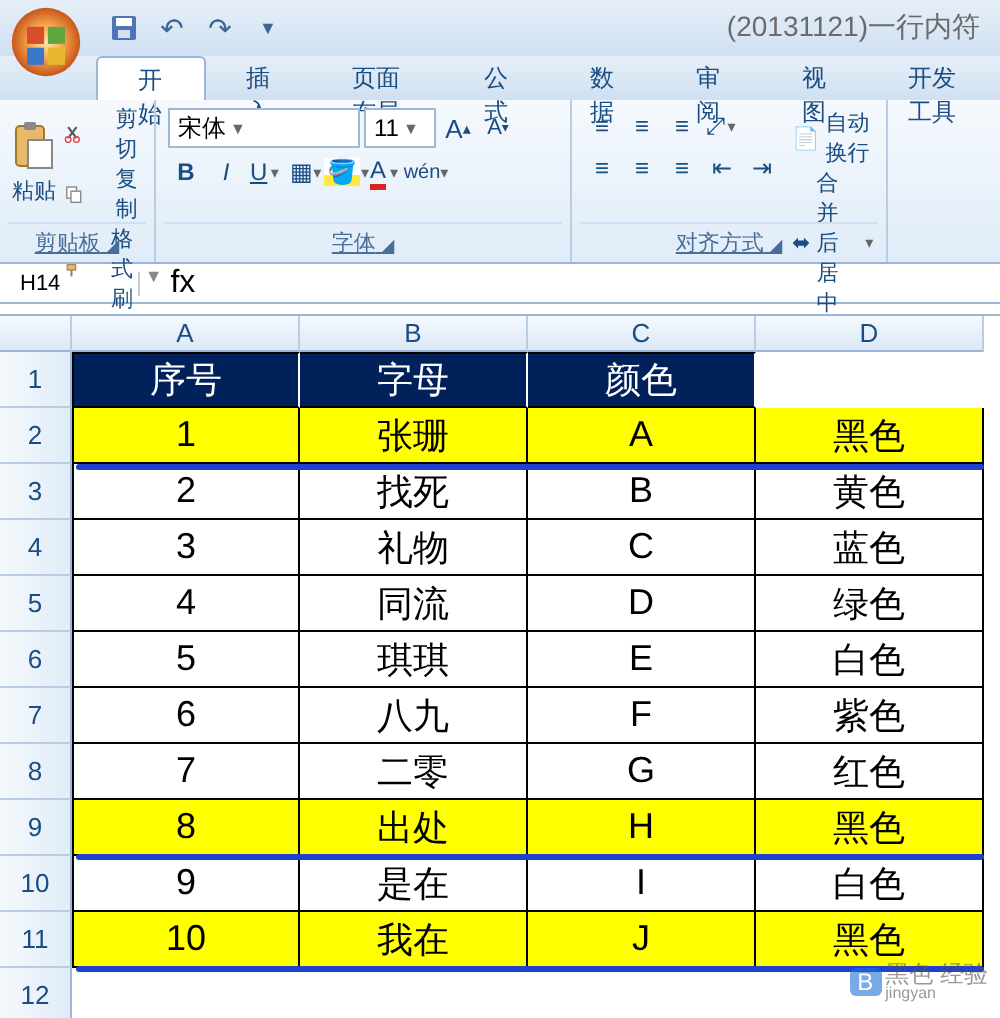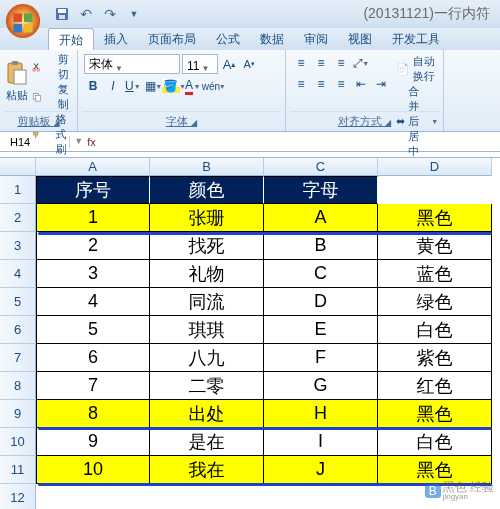--- a/index.html
+++ b/index.html
@@ -4,37 +4,37 @@
 <style>
 *{margin:0;padding:0;box-sizing:border-box;font-family:"Microsoft YaHei","宋体",sans-serif;}
 body{width:500px;height:509px;background:#fff;overflow:hidden;position:relative;}
 .title-bar{height:28px;background:linear-gradient(#e6eff8,#cfe0f2);display:flex;align-items:center;padding:0 4px;}
 .orb{width:38px;height:38px;position:absolute;top:2px;left:4px;z-index:10;}
 .orb svg{width:100%;height:100%;}
 .qat{display:flex;gap:4px;margin-left:48px;align-items:center;}
 .qat-btn{width:20px;height:20px;display:flex;align-items:center;justify-content:center;color:#3c6898;font-size:14px;}
 .title-text{margin-left:auto;color:#6b6b6b;font-size:14px;padding-right:6px;}
 .tabs{height:22px;background:linear-gradient(#e6eff8,#cfe0f2);display:flex;padding-left:48px;font-size:12px;}
-.tab{padding:3px 10px;color:#1a4d82;cursor:pointer;}
+.tab{padding:3px 20px;color:#1a4d82;cursor:pointer;}
 .tab.active{background:#fff;border-radius:3px 3px 0 0;border:1px solid #9bb6d6;border-bottom:none;}
 .ribbon{height:82px;background:linear-gradient(#f5f9fd,#e0ecf8);border-bottom:1px solid #9bb6d6;display:flex;}
 .group{border-right:1px solid #b8cde4;padding:2px 4px 0;display:flex;flex-direction:column;justify-content:space-between;}
 .group-title{font-size:11px;color:#4a6e9b;text-align:center;padding:2px 0;border-top:1px solid #cfe0f2;text-decoration:underline;}
 .g-clip{width:78px;}
 .g-font{width:208px;}
 .g-align{width:158px;}
 .clip-inner{display:flex;height:58px;}
 .paste-btn{width:34px;display:flex;flex-direction:column;align-items:center;justify-content:center;gap:2px;}
 .paste-btn svg{width:26px;height:26px;}
 .paste-btn span{font-size:11px;color:#1a4d82;}
 .clip-side{display:flex;flex-direction:column;justify-content:space-around;margin-left:2px;}
 .clip-item{display:flex;align-items:center;font-size:11px;color:#1a4d82;gap:16px;}
 .clip-item svg{width:14px;height:14px;}
 .font-row{display:flex;align-items:center;gap:2px;margin-bottom:3px;}
-.sel{background:#fff;border:1px solid #a0b8d6;font-size:12px;height:20px;display:flex;align-items:flex-end;padding:0 4px;}
+.sel{background:#fff;border:1px solid #a0b8d6;font-size:12px;height:20px;display:flex;align-items:center;padding:0 4px;}
 .sel.font-name{width:96px;}
 .sel.font-size{width:36px;}
 .dd{width:12px;font-size:8px;color:#666;text-align:center;}
 .rb{width:18px;height:18px;border:1px solid transparent;display:flex;align-items:center;justify-content:center;font-size:12px;color:#1a4d82;}
 .align-inner{display:flex;height:58px;}
 .align-grid{display:flex;flex-direction:column;gap:3px;margin-right:6px;}
 .align-row{display:flex;gap:2px;}
 .align-side{display:flex;flex-direction:column;justify-content:space-around;}
 .align-item{display:flex;align-items:center;font-size:11px;color:#1a4d82;gap:3px;}
 .name-box{height:20px;background:#fff;border-bottom:1px solid #9bb6d6;display:flex;align-items:center;}
@@ -213,40 +213,40 @@
       </div>
     </div>
     <div class="group-title"><span>对齐方式</span> <span class="corner-dd">◢</span></div>
   </div>
 </div>
 
 <div class="name-box">
   <div class="nb"><span>H14</span></div>
   <div class="fx-btn">
     <span style="font-size:9px;color:#888">▼</span>
-    <span style="font-size:11px;color:#7f1d1d">fx</span>
+    <span style="font-size:16px;color:#000000">fx</span>
   </div>
   <div style="flex:1"></div>
 </div>
 <div class="cell-ref-line"></div>
 
 <div class="sheet">
   <div class="col-hdr">
     <div class="ch rhead"></div>
     <div class="ch col">A</div>
     <div class="ch col">B</div>
     <div class="ch col">C</div>
     <div class="ch col">D</div>
   </div>
   <div id="rows-container">
       <div class="row hdr first">
         <div class="rh">1</div>
         <div class="cell first">序号</div>
+        <div class="cell">字母</div>
         <div class="cell">颜色</div>
-        <div class="cell">字母</div>
       </div>
       <div class="row yellow">
         <div class="rh">2</div>
         <div class="cell first">1</div>
         <div class="cell">张珊</div>
         <div class="cell">A</div>
         <div class="cell">黑色</div>
       </div>
       <div class="row">
         <div class="rh">3</div>

